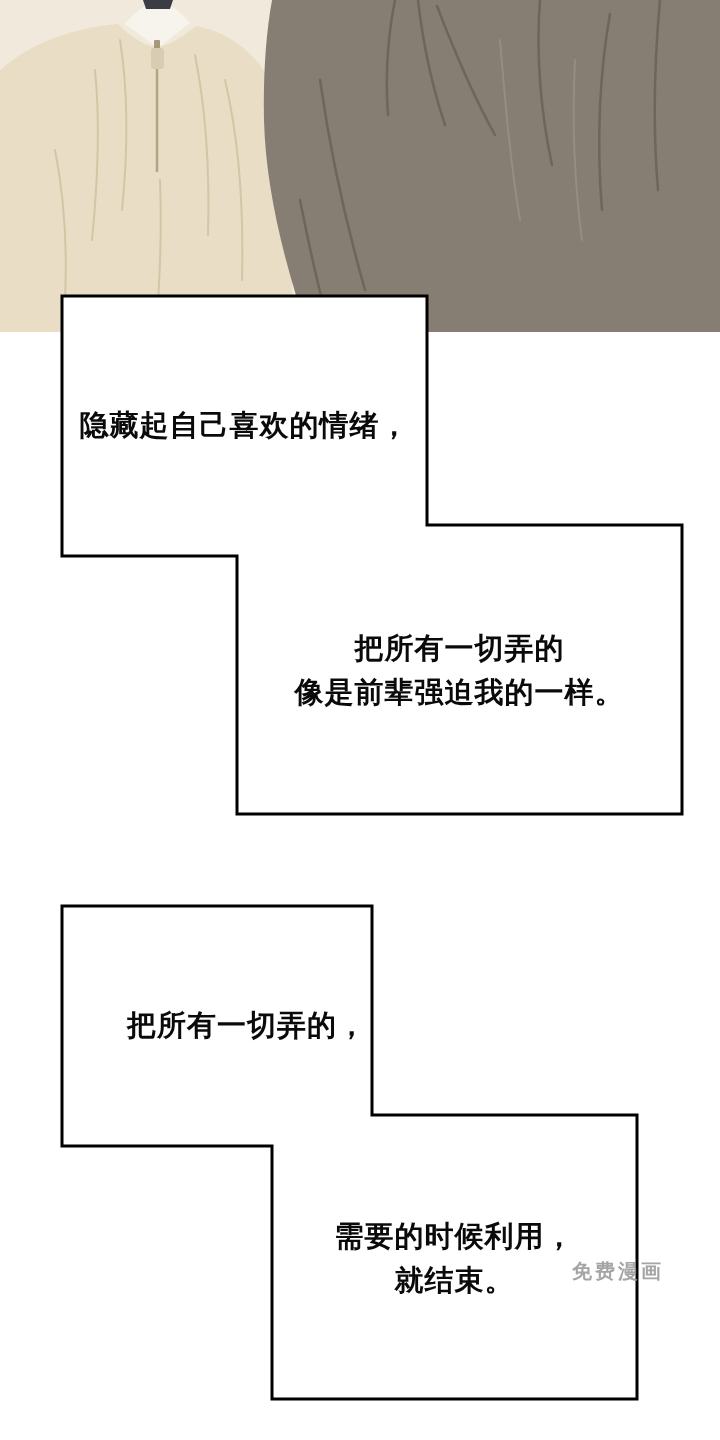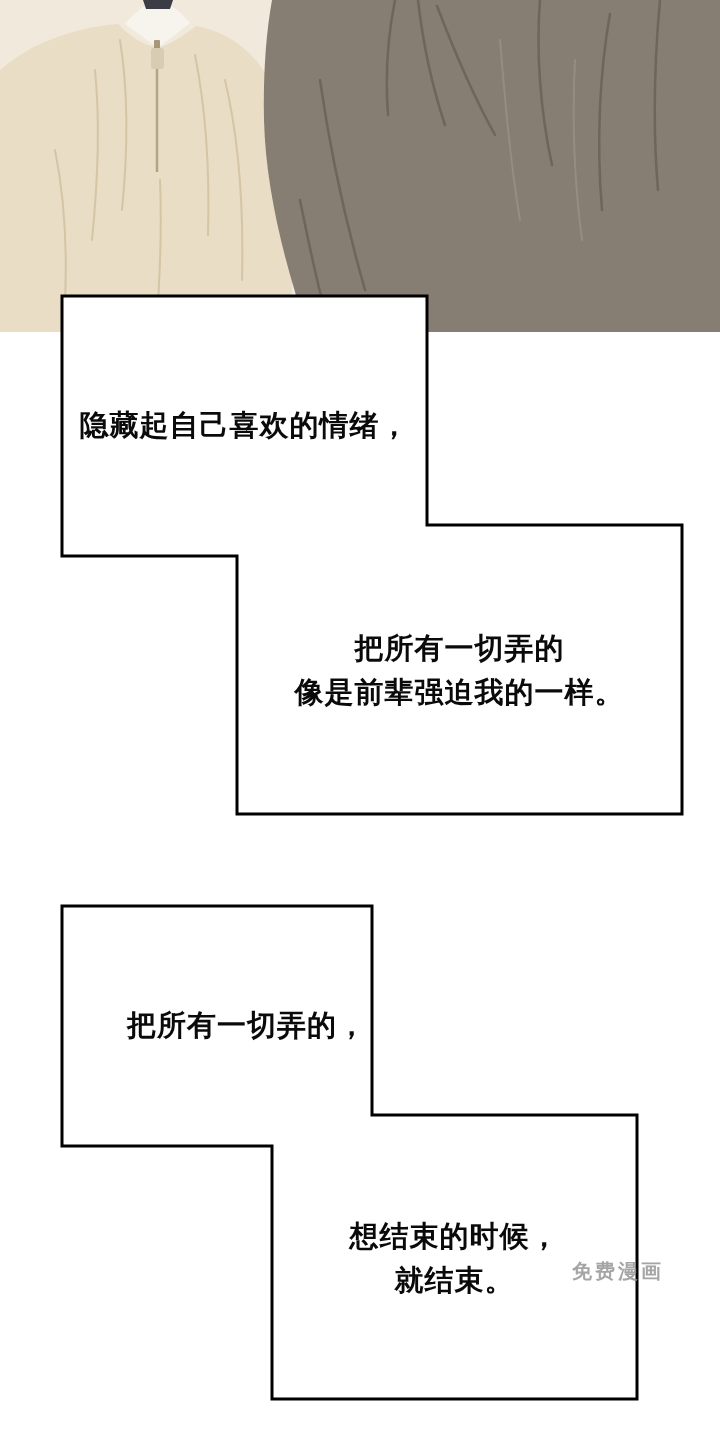--- a/index.html
+++ b/index.html
@@ -110,20 +110,20 @@
 
   <svg class="boxes-layer" width="720" height="1440" viewBox="0 0 720 1440">
     <polygon points="62,296 427,296 427,525 682,525 682,814 237,814 237,556 62,556" stroke-width="3" stroke="#000000" fill="#ffffff"></polygon>
     <polygon points="62,906 372,906 372,1115 637,1115 637,1399 272,1399 272,1146 62,1146" stroke-width="3" stroke="#000000" fill="#ffffff"></polygon>
   </svg>
 
   <div class="caption cap1">隐藏起自己喜欢的情绪，</div>
   <div class="caption cap2">把所有一切弄的
 像是前辈强迫我的一样。</div>
   <div class="caption cap3">把所有一切弄的，</div>
-  <div class="caption cap4">想结束的时候，
+  <div class="caption cap4">需要的时候利用，
 就结束。</div>
 
   <div class="watermark">
     <div class="wm-sub">免费漫画</div>
   </div>
 
 </div>
 
 </body></html>

